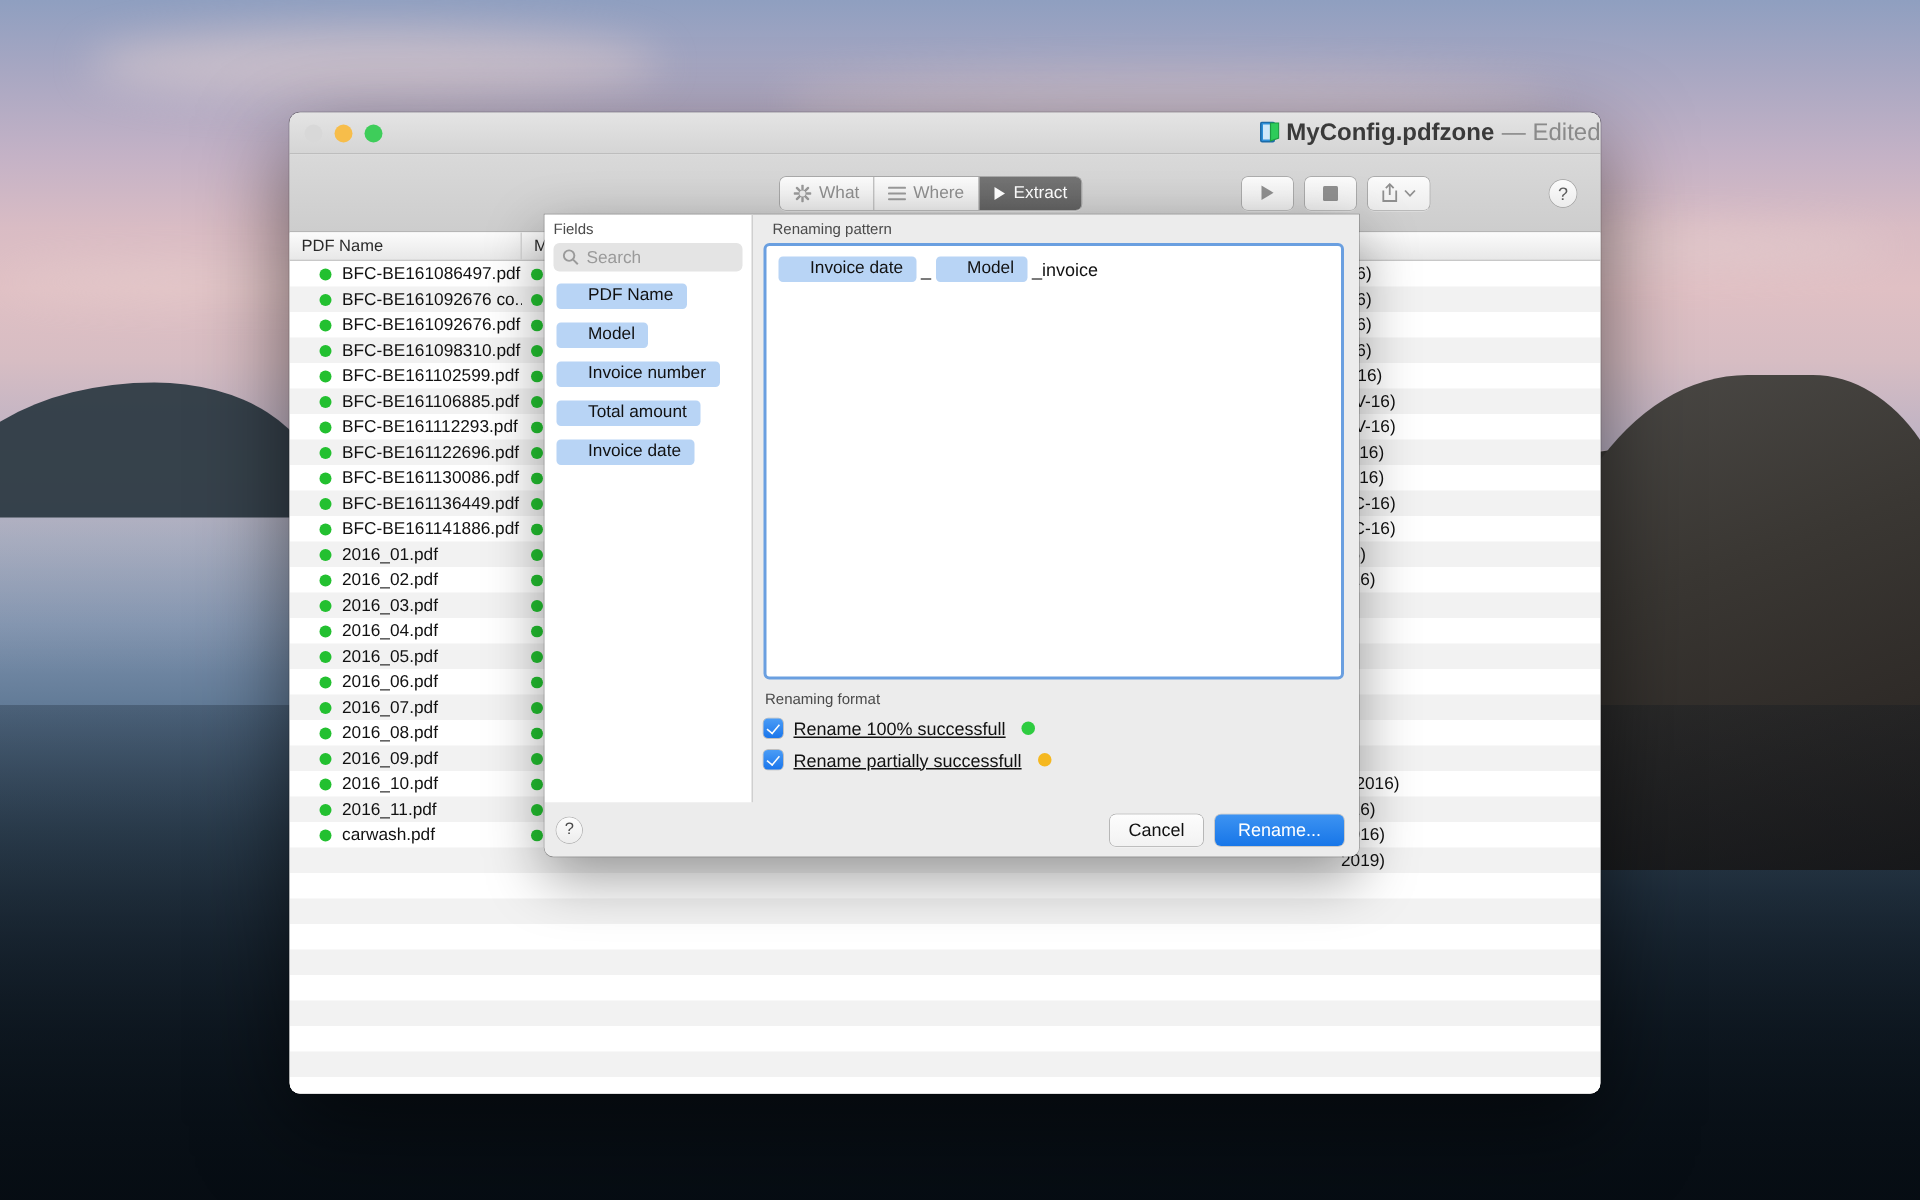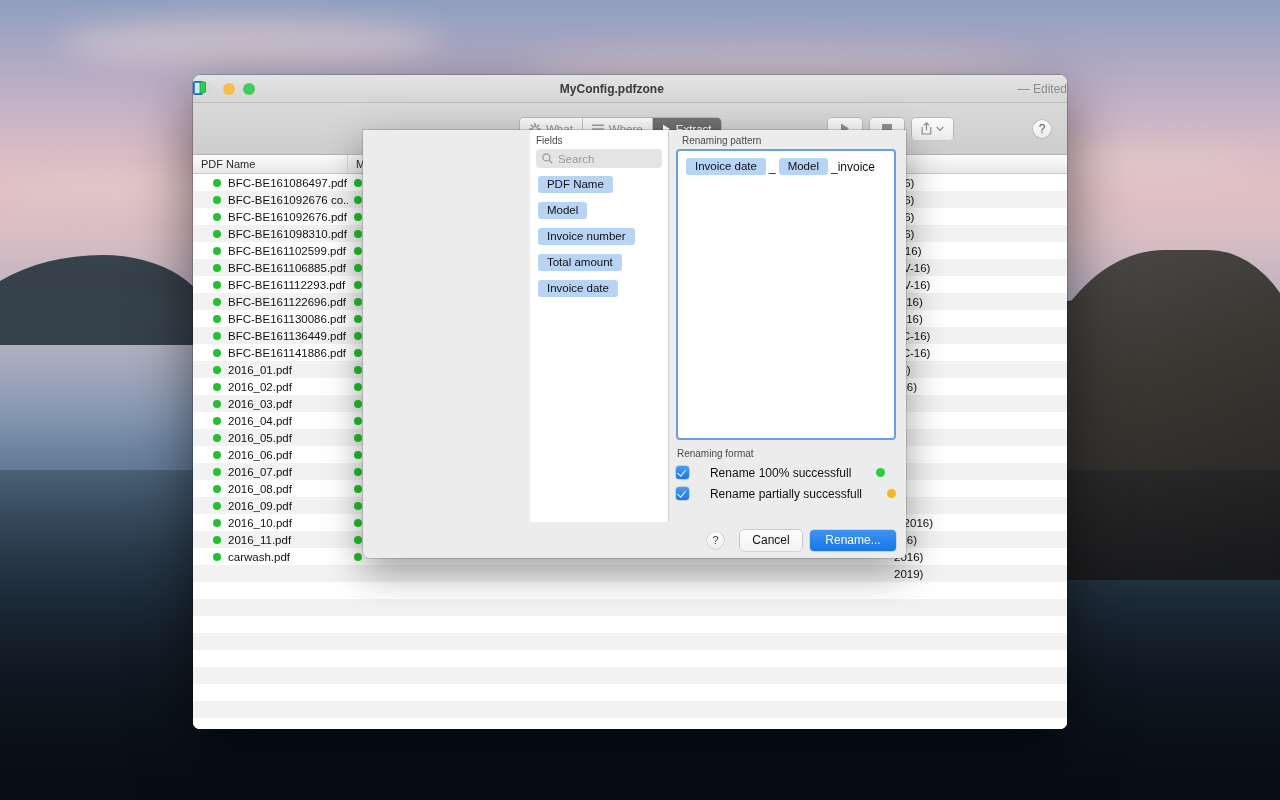--- a/index.html
+++ b/index.html
@@ -93,23 +93,23 @@
     flex: none;
   }
   .traffic { display: flex; gap: 8px; margin-left: 10px; }
   .tl { width: 12px; height: 12px; border-radius: 50%; }
   .tl.red    { background: #d8d8d8; }
   .tl.yellow { background: #f7bd4a; }
   .tl.green  { background: #3ecd5a; }
 
   .win-title {
     position: absolute; left: 0; right: 0; top: 0; bottom: 0;
-    display: flex; align-items: center; justify-content: space-between;
+    display: flex; align-items: center; justify-content: flex-end;
     gap: 5px;
-    font-size: 12px; color: #3a3a3a; font-weight: bold;
+    font-size: 16px; color: #3a3a3a; font-weight: bold;
     pointer-events: none;
   }
   .doc-icon {
     width: 13px; height: 15px; position: relative; flex: none;
     display: inline-block;
   }
   .win-title .edited { font-weight: normal; color: #8a8a8a; }
 
   
   .toolbar {
@@ -181,28 +181,27 @@
   .cell.c-name  { width: 155px; padding-left: 20px; gap: 7px; }
   .cell.c-dot2  { width: 180px; padding-left: 6px; }
   .cell.c-mid   { width: 360px; padding-left: 6px; }
   .cell.c-last  { flex: 1; padding-left: 6px; }
   .dot { width: 8px; height: 8px; border-radius: 50%; background: #2ecc40; flex: none; }
   .dot.green { background: #23c030; }
 
   
   #sheet {
     position: absolute;
-    left: 363px; top: 130px;
+    left: 363px; top: 143px;
     width: 543px; height: 428px;
     background: #ececec;
     border-radius: 0 0 6px 6px;
     box-shadow: 0 14px 38px rgba(0,0,0,.38), 0 0 0 .5px rgba(0,0,0,.28);
     display: flex; flex-direction: column;
     overflow: hidden;
-    align-items: flex-end;
   }
   .sheet-body { flex: 1; display: flex; }
 
   
   .fields-pane {
     width: 139px; flex: none;
     background: #ffffff;
     border-right: 1px solid #cfcfcf;
     display: flex; flex-direction: column;
     padding: 5px 0 0 0;
@@ -220,21 +219,21 @@
     font-size: 11.5px; color: #9a9a9a;
   }
   .field-list { display: flex; flex-direction: column; gap: 9px; padding: 0 0 0 8px; }
   .token {
     display: inline-flex; align-items: center;
     align-self: flex-start;
     background: #b8d4f5;
     color: #111;
     border-radius: 3px;
     font-size: 11.5px;
-    padding: 1px 9px 2px 9px;
+    padding: 1px 9px 2px 21px;
     line-height: 14px;
   }
 
   
   .pattern-pane {
     flex: 1; display: flex; flex-direction: column;
     padding: 5px 10px 0 7px;
     background: #ececec;
   }
   .pattern-box {
@@ -242,23 +241,24 @@
     background: #ffffff;
     border: 2px solid #6a9fe0;
     border-radius: 4px;
     padding: 7px 8px;
   }
   .pattern-line { display: flex; align-items: center; font-size: 12px; color: #111; }
   .pattern-line .lit { padding: 0 1px; }
 
   .opts-label { font-size: 10px; color: #4a4a4a; padding: 8px 0 3px 1px; }
   .opt-row {
-    display: flex; align-items: center; gap: 21px;
+    display: flex; align-items: center; gap: 7px;
     font-size: 12px; color: #111;
     height: 21px;
+    text-decoration: underline;
   }
   .cbx {
     width: 13px; height: 13px; flex: none;
     border-radius: 3px;
     background: linear-gradient(to bottom, #4a9cf6, #1a76ec);
     box-shadow: 0 0 0 .5px rgba(0,0,0,.25);
     position: relative;
   }
   .cbx::after {
     content: "";

